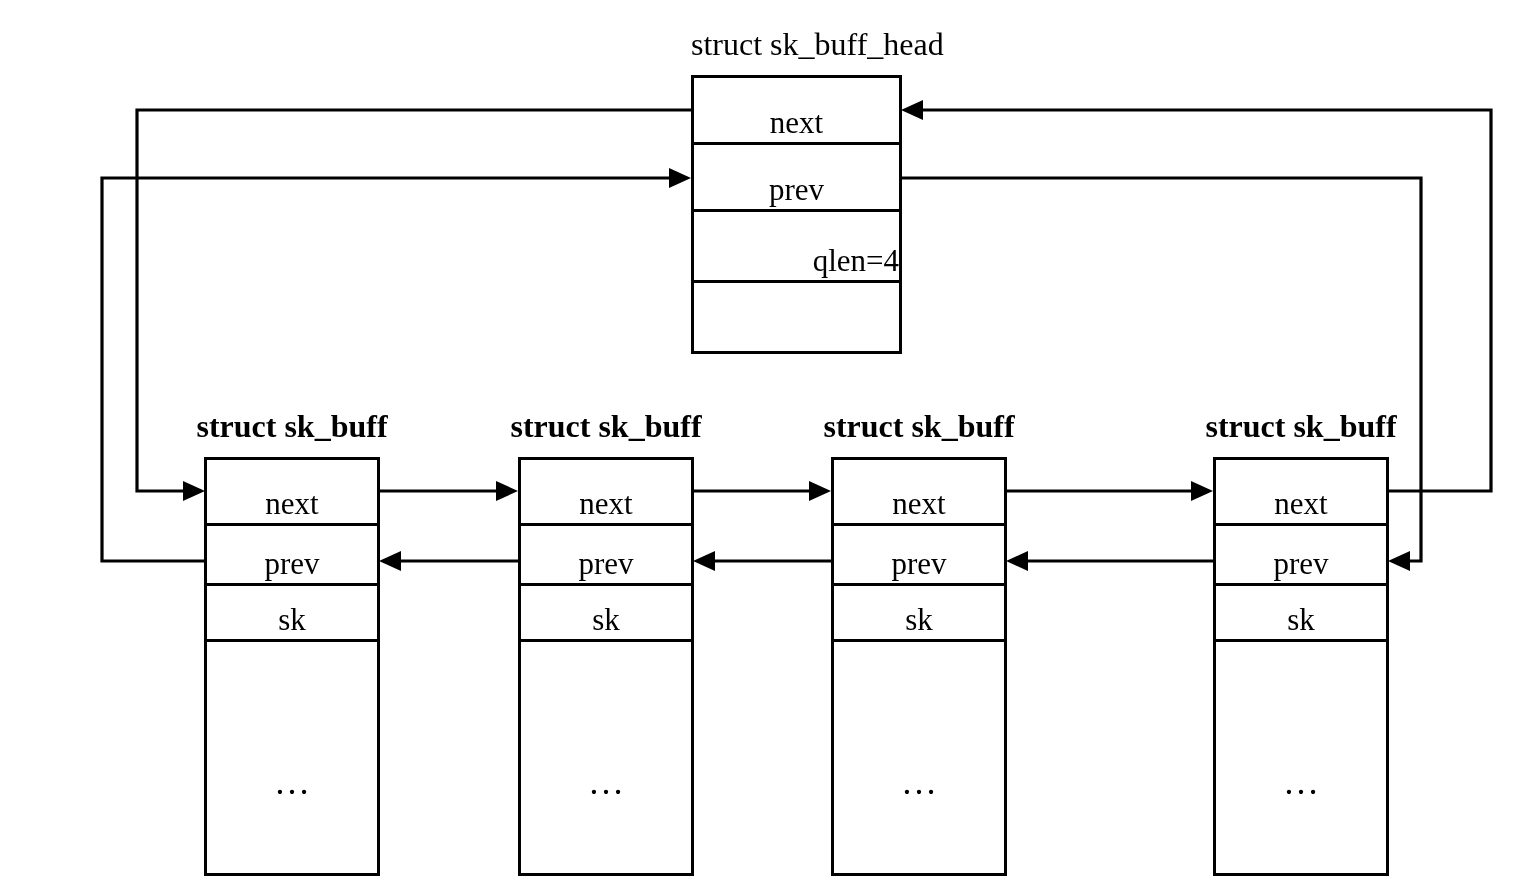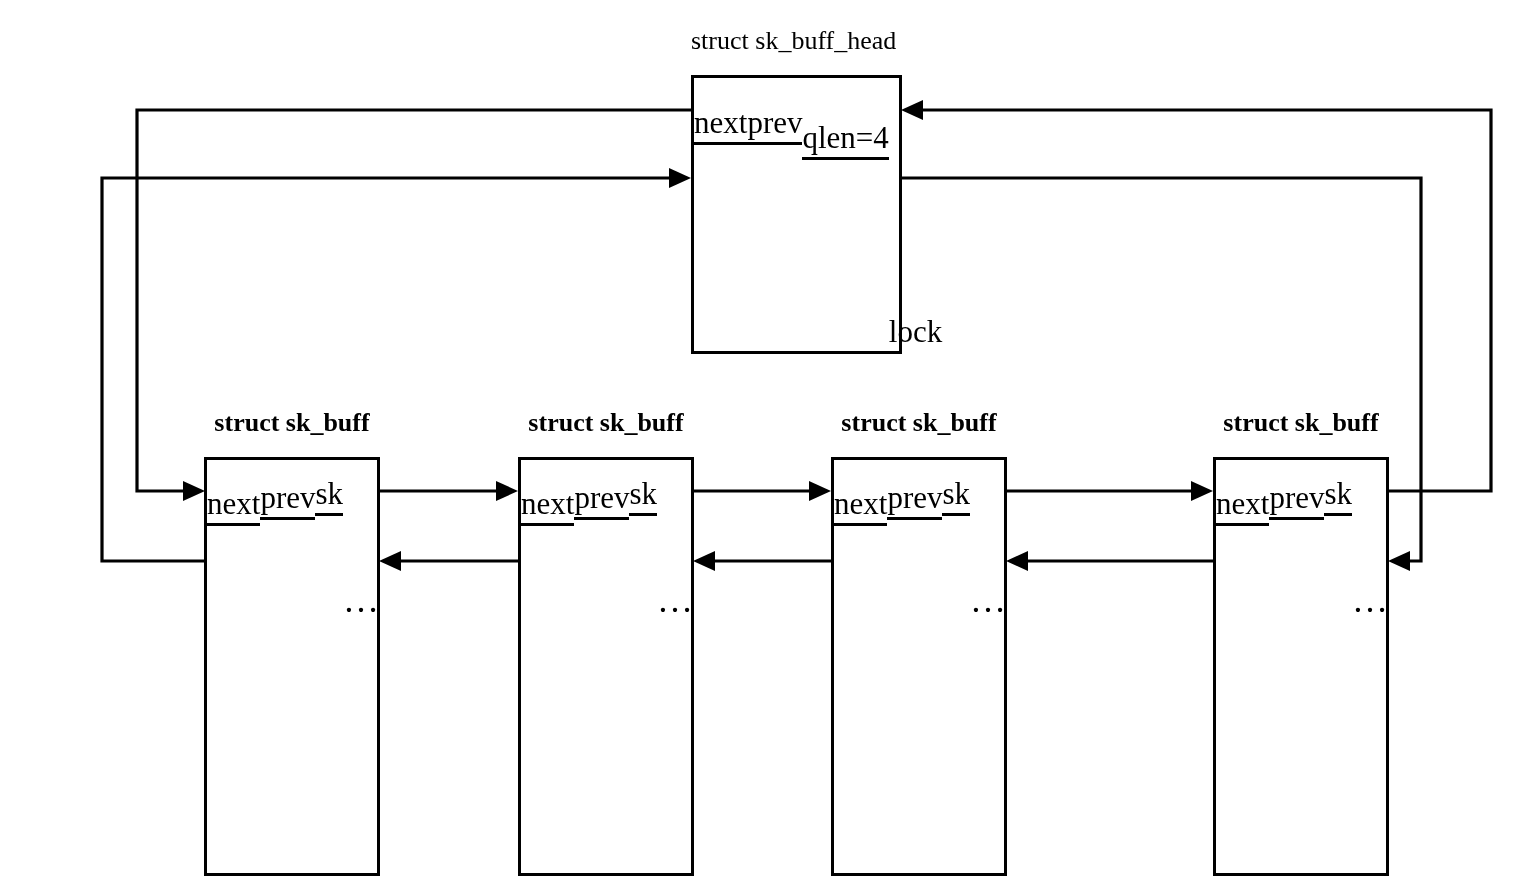--- a/index.html
+++ b/index.html
@@ -27,55 +27,56 @@
     fill: none;
     stroke: #000000;
     stroke-width: 3.2;
   }
   svg.connectors polygon {
     fill: #000000;
     stroke: none;
   }
   .struct-title {
     position: absolute;
-    font-size: 26px;
+    font-size: 32px;
     line-height: 1;
     white-space: nowrap;
     color: #000000;
   }
   .node-title {
     transform: translateX(-50%);
     font-weight: bold;
   }
   .box {
     position: absolute;
     box-sizing: border-box;
     border: 3px solid #000000;
     background: #ffffff;
     display: flex;
+    flex-direction: column;
   }
   .row {
     box-sizing: border-box;
     border-bottom: 3px solid #000000;
     display: flex;
     align-items: flex-end;
     justify-content: center;
   }
   .row.last {
     border-bottom: none;
     flex: 1;
   }
   .row span {
     font-size: 31px;
     line-height: 1;
     padding-bottom: 4px;
   }
   .head-box .row-1 { height: 67px; }
   .head-box .row-2 { height: 67px; }
-  .head-box .row-3 { height: 82px; }
+  .head-box .row-3 { height: 71px; justify-content: flex-end; }
   .node-box .row-1 { height: 66px; }
   .node-box .row-2 { height: 60px; }
   .node-box .row-3 { height: 56px; }
   .node-body {
     position: relative;
     flex: 1;
   }
   .node-body span {
     position: absolute;
     top: 122px;
@@ -128,23 +129,20 @@
   <div class="box head-box" style="left:691px; top:75px; width:211px; height:279px;">
     <div class="row row-1">
         <span>next</span>
       </div>
     <div class="row row-2">
         <span>prev</span>
       </div>
     <div class="row row-3">
         <span>qlen=4</span>
       </div>
-    <div class="row last">
-        <span>lock</span>
-      </div>
   </div>
 
   <div class="struct-title node-title" style="left:292px; top:410px;">struct sk_buff</div>
   <div class="box node-box" style="left:204px; top:457px; width:176px; height:419px;">
     <div class="row row-1">
         <span>next</span>
       </div>
     <div class="row row-2">
         <span>prev</span>
       </div>

